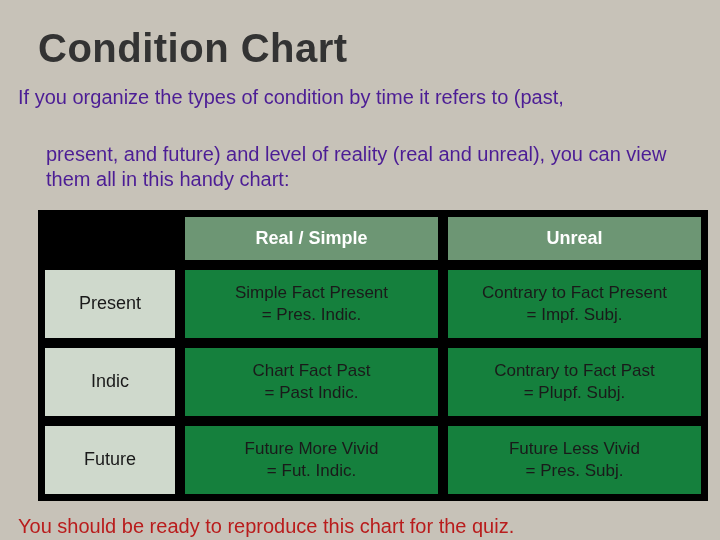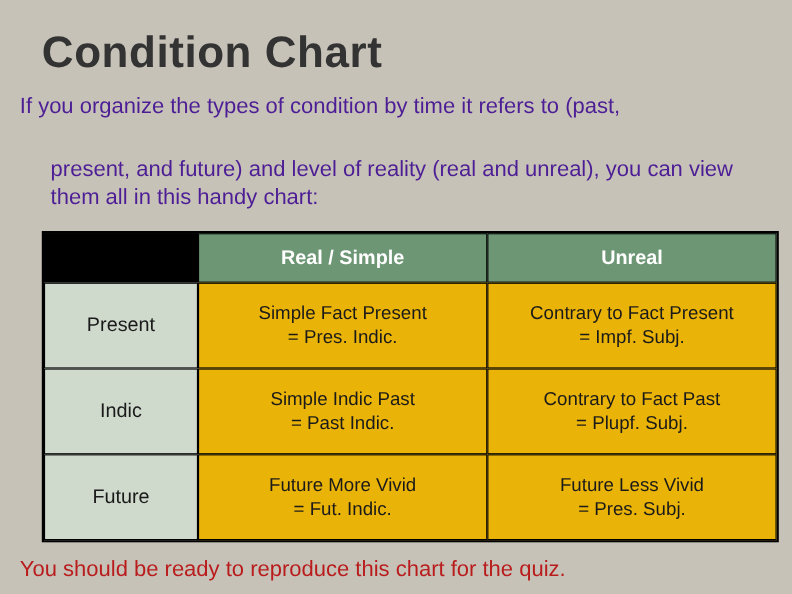--- a/index.html
+++ b/index.html
@@ -30,21 +30,21 @@
   }
   .intro .line2 { padding-left: 28px; display: block; margin-top: 32px; }
   .table {
     display: grid;
     grid-template-columns: 140px 1fr 1fr;
     border: 2px solid #000;
     width: 670px;
     margin: 0 0 14px 20px;
   }
   .cell {
-    border: 1px solid #000000;
+    border: 5px solid #000000;
     display: flex;
     flex-direction: column;
     justify-content: center;
     align-items: center;
     text-align: center;
     padding: 10px 20px;
     font-size: 17px;
     line-height: 1.25;
   }
   .hdr-blank {
@@ -58,21 +58,21 @@
     font-weight: bold;
     min-height: 40px;
     font-size: 18px;
   }
   .rowhdr {
     background: #cfd9cc;
     font-size: 18px;
     min-height: 78px;
   }
   .bodycell {
-    background: #eab308;
+    background: #15803d;
     min-height: 78px;
   }
   .bodycell span { display: block; }
   .footer {
     font-size: 20px;
     color: #b91c1c;
     margin-top: 4px;
   }
 </style>
 </head>
@@ -98,21 +98,21 @@
       <span>Simple Fact Present</span>
       <span>= Pres. Indic.</span>
     </div>
     <div class="cell bodycell">
       <span>Contrary to Fact Present</span>
       <span>= Impf. Subj.</span>
     </div>
 
     <div class="cell rowhdr">Indic</div>
     <div class="cell bodycell">
-      <span>Simple Indic Past</span>
+      <span>Chart Fact Past</span>
       <span>= Past Indic.</span>
     </div>
     <div class="cell bodycell">
       <span>Contrary to Fact Past</span>
       <span>= Plupf. Subj.</span>
     </div>
 
     <div class="cell rowhdr">Future</div>
     <div class="cell bodycell">
       <span>Future More Vivid</span>

